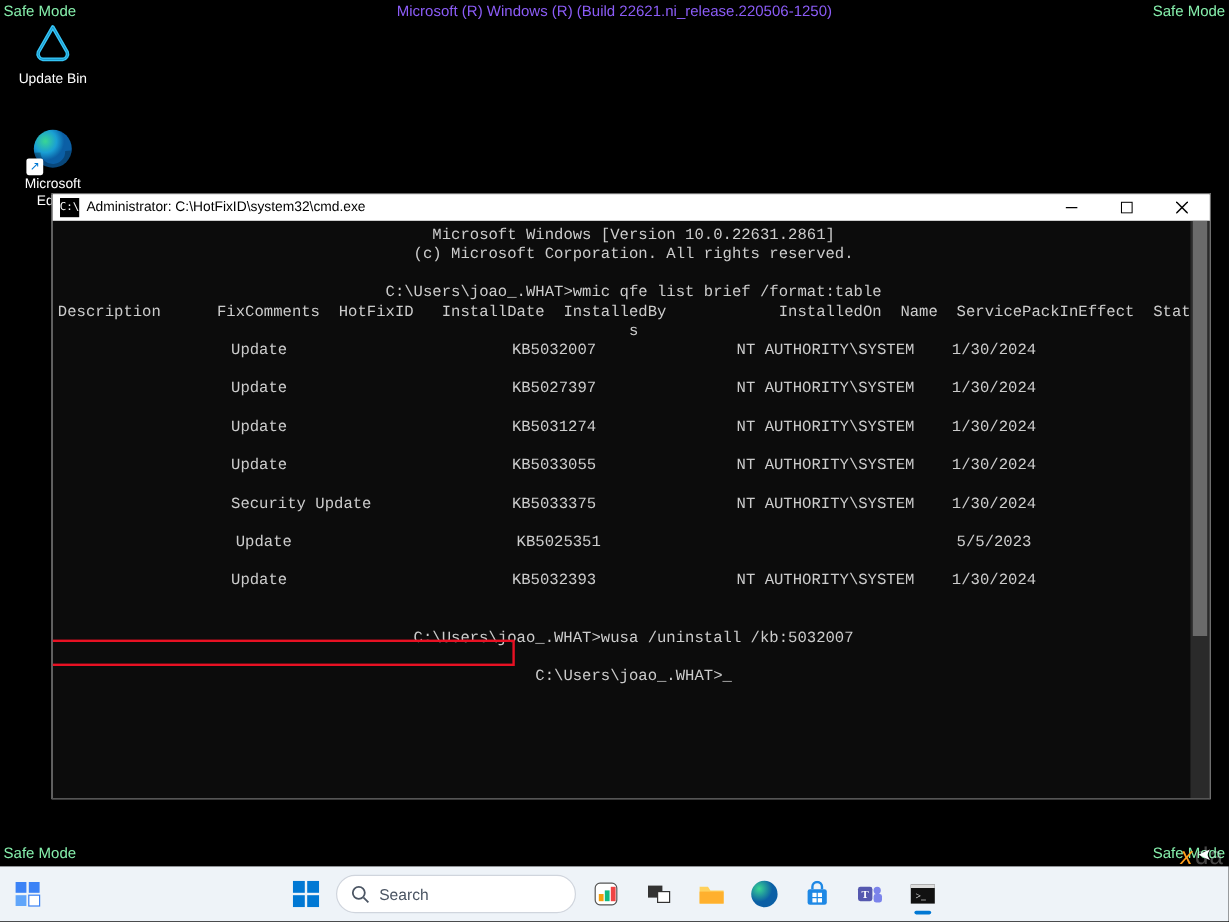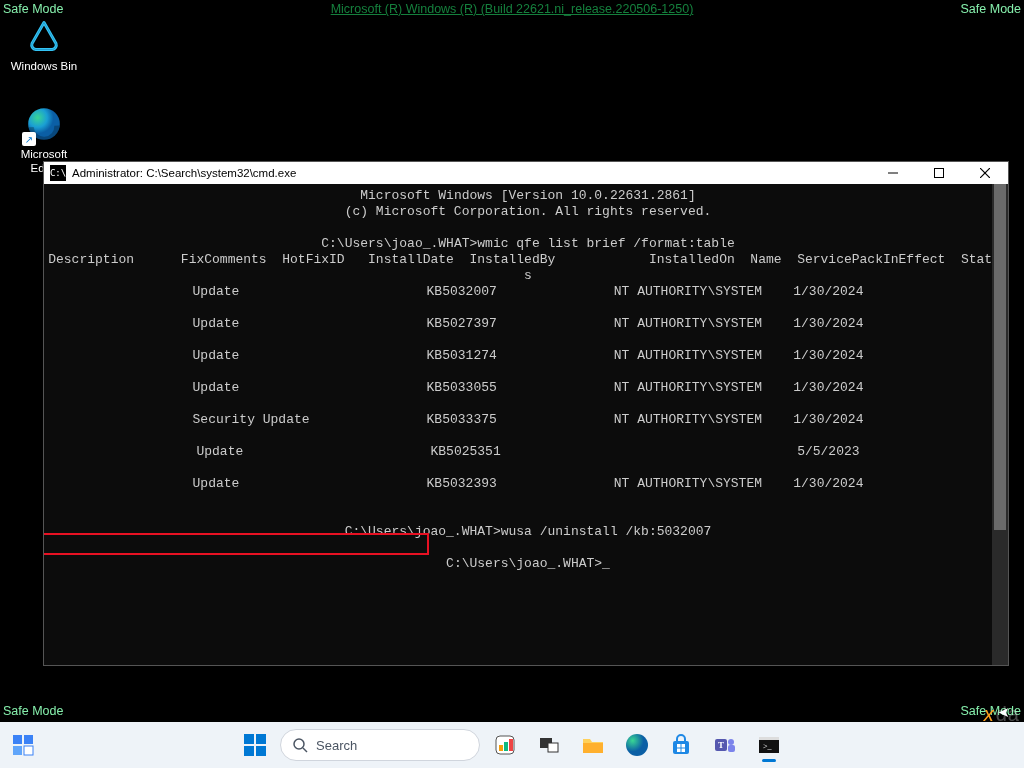--- a/index.html
+++ b/index.html
@@ -5,21 +5,21 @@
   * { margin: 0; padding: 0; box-sizing: border-box; }
   html, body { width: 1024px; height: 768px; overflow: hidden; font-family: "Segoe UI", Tahoma, sans-serif; }
   body { background: #000; color: #fff; position: relative; }
 
   
   .safe-corner { position: absolute; font-size: 12.5px; color: #86efac; }
   .safe-tl { top: 2px; left: 3px; }
   .safe-tr { top: 2px; right: 3px; }
   .safe-bl { bottom: 50px; left: 3px; }
   .safe-br { bottom: 50px; right: 3px; }
-  .build-info { position: absolute; top: 2px; left: 50%; transform: translateX(-50%); font-size: 12.5px; color: #15803d; text-decoration: underline; }
+  .build-info { position: absolute; top: 2px; left: 50%; transform: translateX(-50%); font-size: 12.5px; color: #8b5cf6; }
 
   
   .desktop-icon { position: absolute; width: 72px; text-align: center; cursor: pointer; }
   .desktop-icon .icon-box { width: 40px; height: 40px; margin: 0 auto 4px auto; display:flex;align-items:center;justify-content:center;}
   .desktop-icon .label { font-size: 11.5px; color: #fff; line-height: 1.2; }
   .recycle { top: 16px; left: 8px; }
   .edge { top: 104px; left: 8px; }
   .shortcut-arrow { position:absolute; bottom:-2px; left:-2px; width:14px;height:14px;background:#fff;border-radius:2px;display:flex;align-items:center;justify-content:center;font-size:10px;color:#0078d4;}
 
   
@@ -57,21 +57,21 @@
 <div class="safe-corner safe-br">Safe Mode</div>
 <div class="build-info">Microsoft (R) Windows (R) (Build 22621.ni_release.220506-1250)</div>
 
 <div class="desktop-icon recycle">
   <div class="icon-box">
     <svg width="36" height="36" viewBox="0 0 48 48">
       <path d="M24 6 L40 34 A6 6 0 0 1 35 42 H13 A6 6 0 0 1 8 34 Z" fill="none" stroke="#34c4f5" stroke-width="4" stroke-linejoin="round"></path>
       <path d="M24 6 L40 34 A6 6 0 0 1 35 42 H13 A6 6 0 0 1 8 34 Z" fill="none" stroke="#1a8fbf" stroke-width="1"></path>
     </svg>
   </div>
-  <div class="label">Windows Bin</div>
+  <div class="label">Update Bin</div>
 </div>
 
 <div class="desktop-icon edge">
   <div class="icon-box" style="position:relative;">
     <svg width="38" height="38" viewBox="0 0 48 48">
       <defs>
         <radialGradient id="eg" cx="30%" cy="30%">
             <stop offset="0%" stop-color="#39d694"></stop>
             <stop offset="60%" stop-color="#1a9fd4"></stop>
             <stop offset="100%" stop-color="#0b5fa5"></stop>
@@ -82,21 +82,21 @@
       <path d="M8 28 A16 16 0 0 0 40 26" fill="none" stroke="rgba(0,0,0,.25)" stroke-width="6"></path>
     </svg>
     <span class="shortcut-arrow">↗</span>
   </div>
   <div class="label">Microsoft Edge</div>
 </div>
 
 <div class="cmd-window">
   <div class="titlebar">
     <div class="tico">C:\</div>
-    <div class="title-text">Administrator: C:\Search\system32\cmd.exe</div>
+    <div class="title-text">Administrator: C:\HotFixID\system32\cmd.exe</div>
     <div class="spacer"></div>
     <div class="winbtn">
         <svg width="10" height="10">
           <line x1="0" y1="5" x2="10" y2="5" stroke="#000" stroke-width="1"></line>
         </svg>
       </div>
     <div class="winbtn">
         <svg width="10" height="10">
           <rect x="0.5" y="0.5" width="9" height="9" fill="none" stroke="#000" stroke-width="1"></rect>
         </svg>

